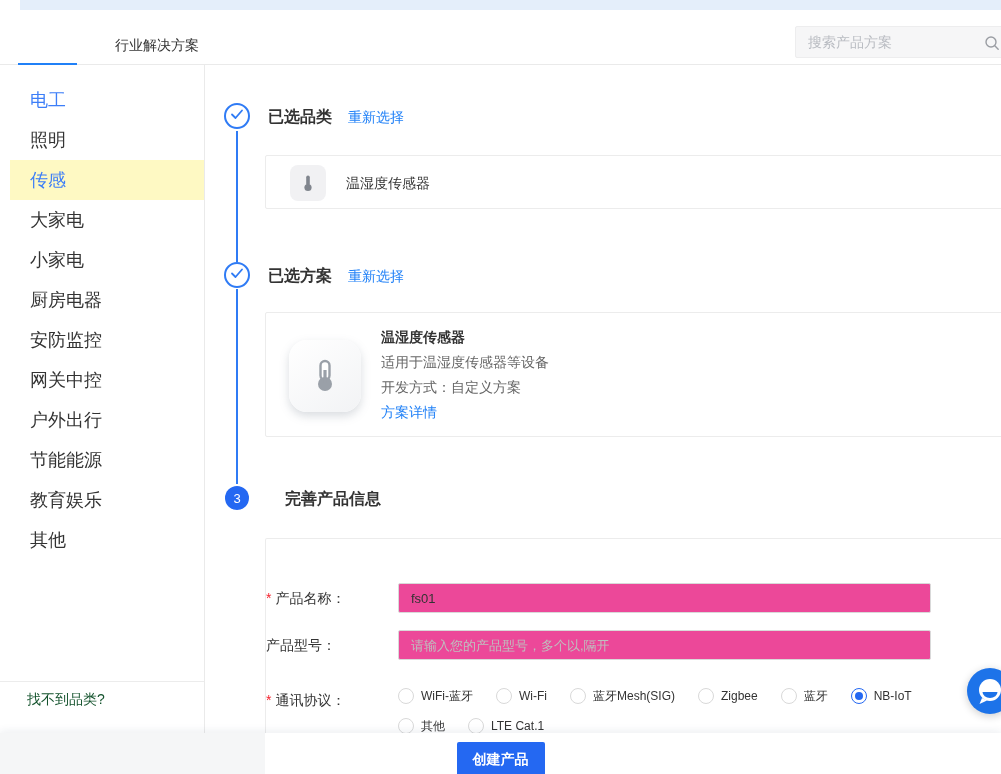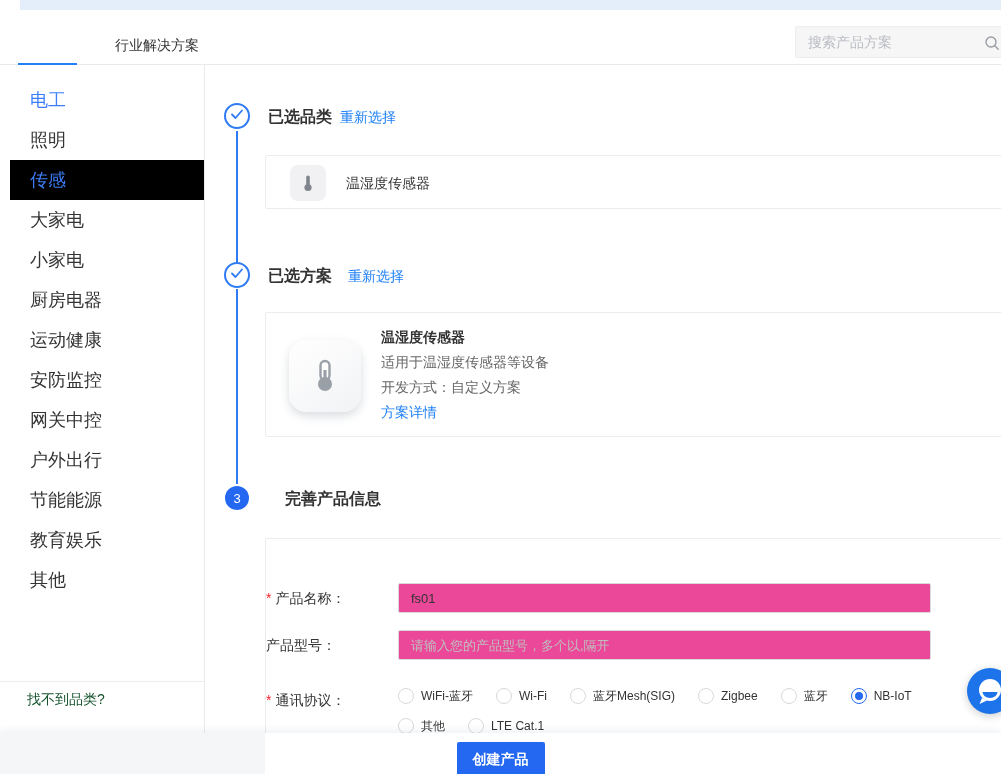--- a/index.html
+++ b/index.html
@@ -20,36 +20,36 @@
   .search-box { position:absolute; left:795px; top:16px; width:220px; height:32px; background:#f6f6f7; border:1px solid #ededee; border-radius:2px; }
   .search-input { position:absolute; left:0; top:0; width:100%; height:100%; background:transparent; border:none; outline:none; padding:0 30px 0 12px; font-size:14px; color:#333; font-family:inherit; }
   .search-input::placeholder { color:#b9bcc2; }
   .search-icon { position:absolute; right:14px; top:8px; width:16px; height:16px; }
 
   
   .sidebar { position:absolute; left:0; top:65px; width:205px; height:668px; border-right:1px solid #eaeaea; background:#fff; }
   .side-items { padding-top:15px; }
   .s-item { height:40px; line-height:40px; padding-left:30px; font-size:18px; color:#333; cursor:pointer; }
   .s-item.highlight { color:#3c7ef8; }
-  .s-item.selected { background:#000000; color:#3c7ef8; margin-left:10px; padding-left:20px; }
+  .s-item.selected { background:#fef9c3; color:#3c7ef8; margin-left:10px; padding-left:20px; }
   .side-divider { position:absolute; left:0; top:616px; width:100%; height:1px; background:#ececec; }
   .side-notfound { position:absolute; left:27px; top:626px; font-size:14px; color:#14532d; cursor:pointer; }
 
   
   .content { position:absolute; left:206px; top:65px; width:795px; height:668px; }
   .vline { position:absolute; left:30px; width:2px; background:#2f7bf5; }
   .vline-1 { top:66px; height:131px; }
   .vline-2 { top:224px; height:195px; }
 
   .step-circle { position:absolute; width:26px; height:26px; border-radius:50%; background:#fff; border:2px solid #2f7bf5; display:flex; align-items:center; justify-content:center; }
   .sc-1 { left:18px; top:38px; }
   .sc-2 { left:18px; top:197px; }
   .step-circle-num { position:absolute; left:19px; top:421px; width:24px; height:24px; border-radius:50%; background:#2468f2; color:#fff; font-size:13px; display:flex; align-items:center; justify-content:center; }
   .step-head { position:absolute; display:flex; align-items:center; gap:16px; }
-  .sh-1 { left:62px; top:42px;gap:8px; }
+  .sh-1 { left:62px; top:42px; }
   .sh-2 { left:62px; top:201px; }
   .sh-3 { left:62px; top:424px;margin-left:17px; }
   .step-title { font-size:16px; font-weight:bold; color:#333; }
   .step-action { font-size:14px; color:#2080f7; cursor:pointer; }
 
   .card { position:absolute; left:59px; width:762px; background:#fff; border:1px solid #ececec; border-radius:2px; }
   .card-1 { top:90px; height:54px; }
   .c1-icon { position:absolute; left:24px; top:9px; width:36px; height:36px; border-radius:8px; background:#f1f1f3; display:flex; align-items:center; justify-content:center; }
   .c1-label { position:absolute; left:80px; top:0; line-height:54px; font-size:14px; color:#333; }
 
@@ -108,21 +108,20 @@
   </div>
 
   <div class="sidebar">
     <div class="side-items">
       <div class="s-item highlight">电工</div>
       <div class="s-item">照明</div>
       <div class="s-item selected">传感</div>
       <div class="s-item">大家电</div>
       <div class="s-item">小家电</div>
       <div class="s-item">厨房电器</div>
-      <div class="s-item">运动健康</div>
       <div class="s-item">安防监控</div>
       <div class="s-item">网关中控</div>
       <div class="s-item">户外出行</div>
       <div class="s-item">节能能源</div>
       <div class="s-item">教育娱乐</div>
       <div class="s-item">其他</div>
     </div>
     <div class="side-divider"></div>
     <div class="side-notfound">找不到品类?</div>
   </div>

